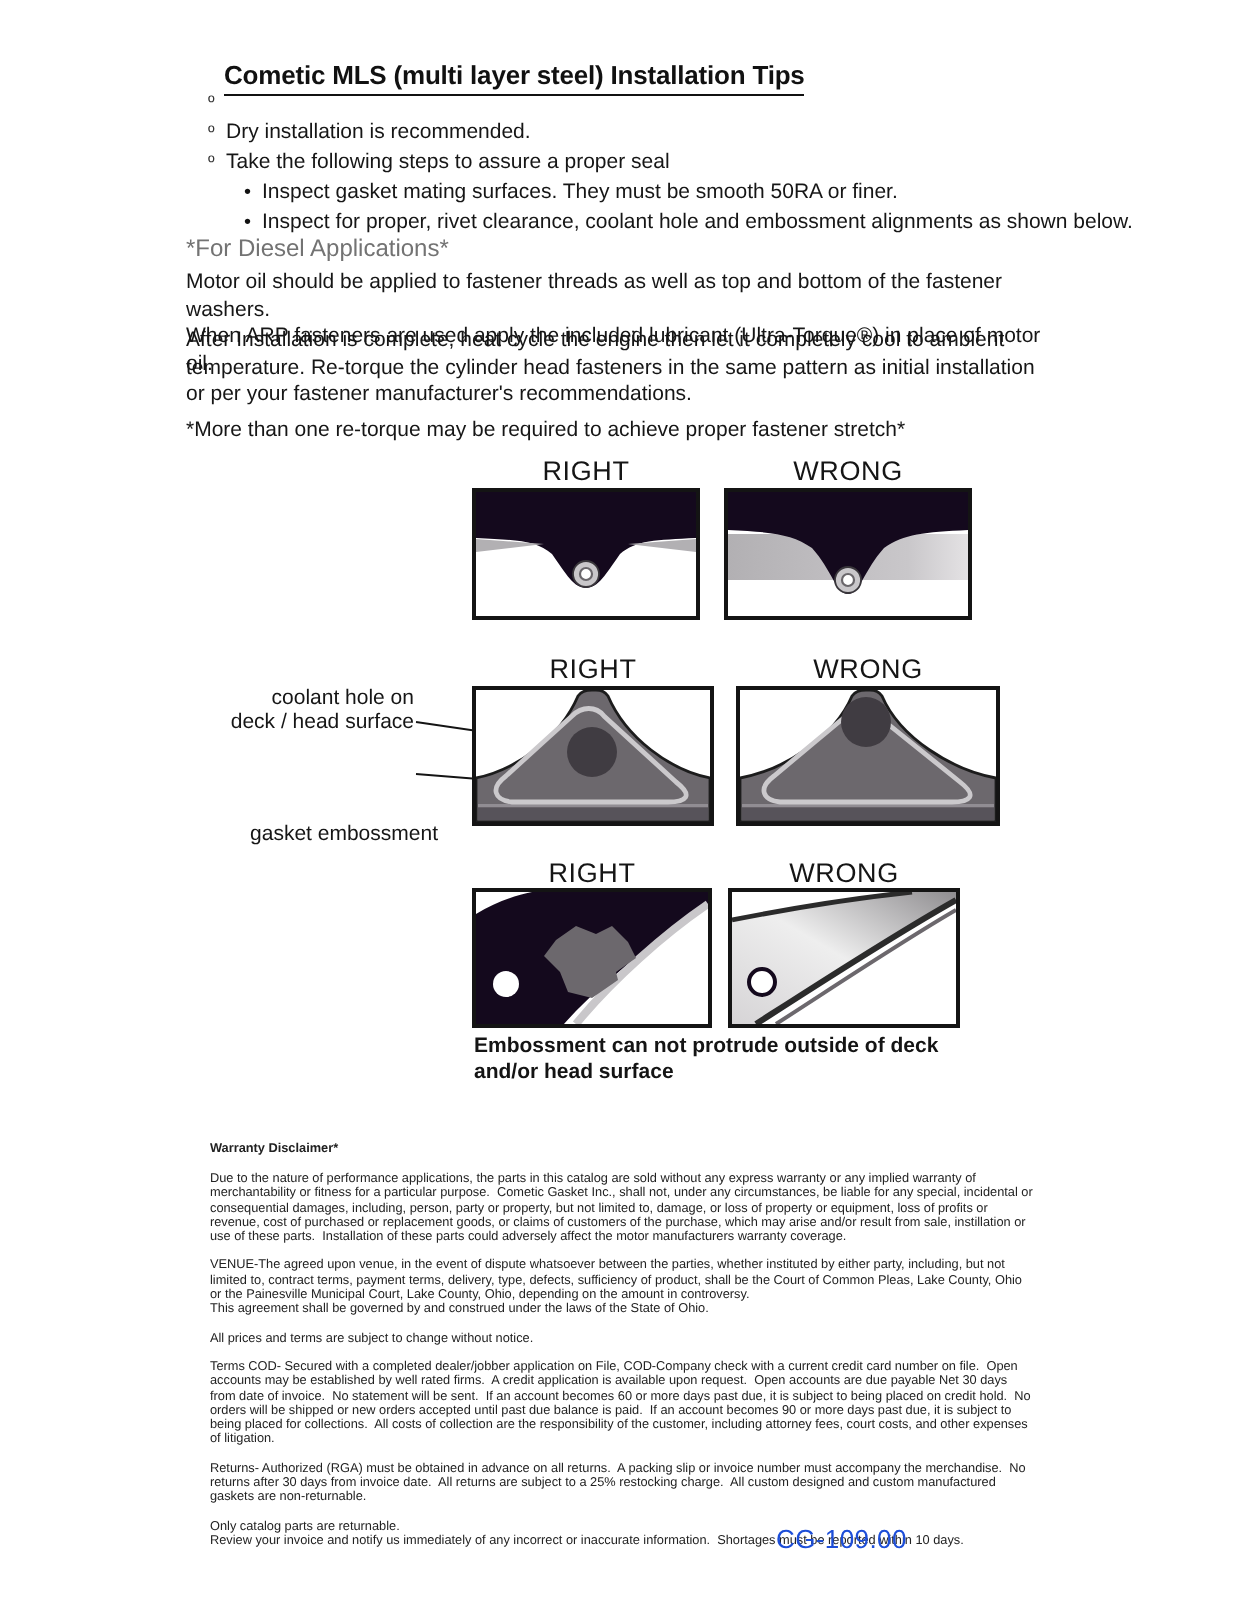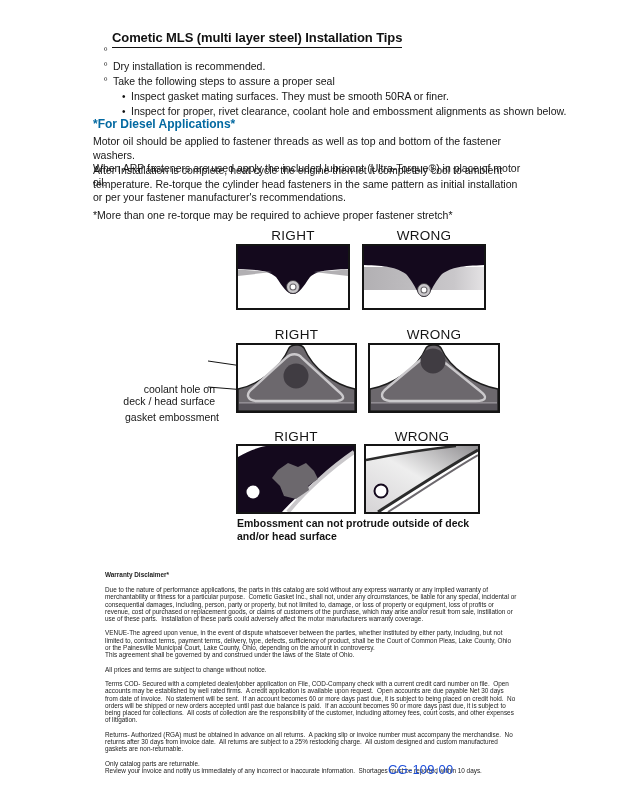--- a/index.html
+++ b/index.html
@@ -10,21 +10,21 @@
   .abs{position:absolute;}
   .doc-title{
     left:112px;top:22px;font-size:13px;font-weight:bold;letter-spacing:-0.1px;
     color:#111;border-bottom:1.6px solid #111;padding-bottom:2px;white-space:nowrap;margin-top:8px;
   }
   .bullets{left:104px;top:44px;font-size:10.5px;line-height:15px;color:#161616;}
   .b-row{display:flex;}
   .b-marker{width:9px;font-size:9px;line-height:15px;color:#333;}
   .sub{margin-left:18px;}
   .sub .b-marker{font-size:10px;color:#111;}
-  .diesel-head{left:93px;top:117px;font-size:12px;font-weight:bold;color:#0369a1;}
+  .diesel-head{left:93px;top:117px;font-size:12px;font-weight:normal;color:#737373;}
   .body-par{font-size:10.5px;line-height:13.5px;color:#161616;white-space:pre-line;}
   .p1{left:93px;top:135px;width:430px;}
   .p2{left:93px;top:164px;width:430px;}
   .p3{left:93px;top:209px;width:430px;}
   .dg-label{font-size:13.5px;color:#151515;text-align:center;letter-spacing:0.3px;}
   .dg-box{border:2px solid #141414;background:#fff;line-height:0;}
   .dg-caption{font-size:10.5px;font-weight:bold;color:#141414;line-height:13px;white-space:pre-line;}
   .anno{font-size:10.5px;color:#161616;text-align:right;line-height:11.5px;white-space:pre-line;}
   .legal{left:105px;top:571px;width:412px;color:#222;}
   .legal-head{font-size:6.4px;font-weight:bold;margin:0 0 8px 0;}
@@ -96,21 +96,21 @@
       <path d="M0,0 H120 V19 C98,20 88,21 78,28 C68,39 66,51 60,51 C54,51 52,39 42,28 C32,21 22,20 0,19 Z" fill="#14091d"></path>
       <circle cx="60" cy="44" r="6.5" fill="#c9c7ca" stroke="#39363b" stroke-width="0.9"></circle>
       <circle cx="60" cy="44" r="3" fill="#ffffff" stroke="#6a676b" stroke-width="1.1"></circle>
     </svg>
   </div>
 
 
   <div class="abs dg-label" style="left:236px;top:327px;width:121px;">RIGHT</div>
   <div class="abs dg-label" style="left:368px;top:327px;width:132px;">WRONG</div>
 
-  <div class="abs anno" style="left:68px;top:344px;width:147px;margin-top:40px;">coolant hole on
+  <div class="abs anno" style="left:60px;top:344px;width:147px;">coolant hole on
 deck / head surface</div>
   <div class="abs anno" style="left:72px;top:380px;width:147px;margin-top:32px;">gasket embossment</div>
 
   <svg class="abs" style="left:100px;top:340px;" width="200" height="60" viewBox="0 0 200 60">
     <line x1="108" y1="21" x2="190" y2="33" stroke="#141414" stroke-width="1"></line>
     <line x1="108" y1="47" x2="158" y2="51" stroke="#141414" stroke-width="1"></line>
   </svg>
 
   <div class="abs dg-box" style="left:236px;top:343px;width:117px;height:66px;">
     <svg width="117" height="66" viewBox="0 0 117 66">

